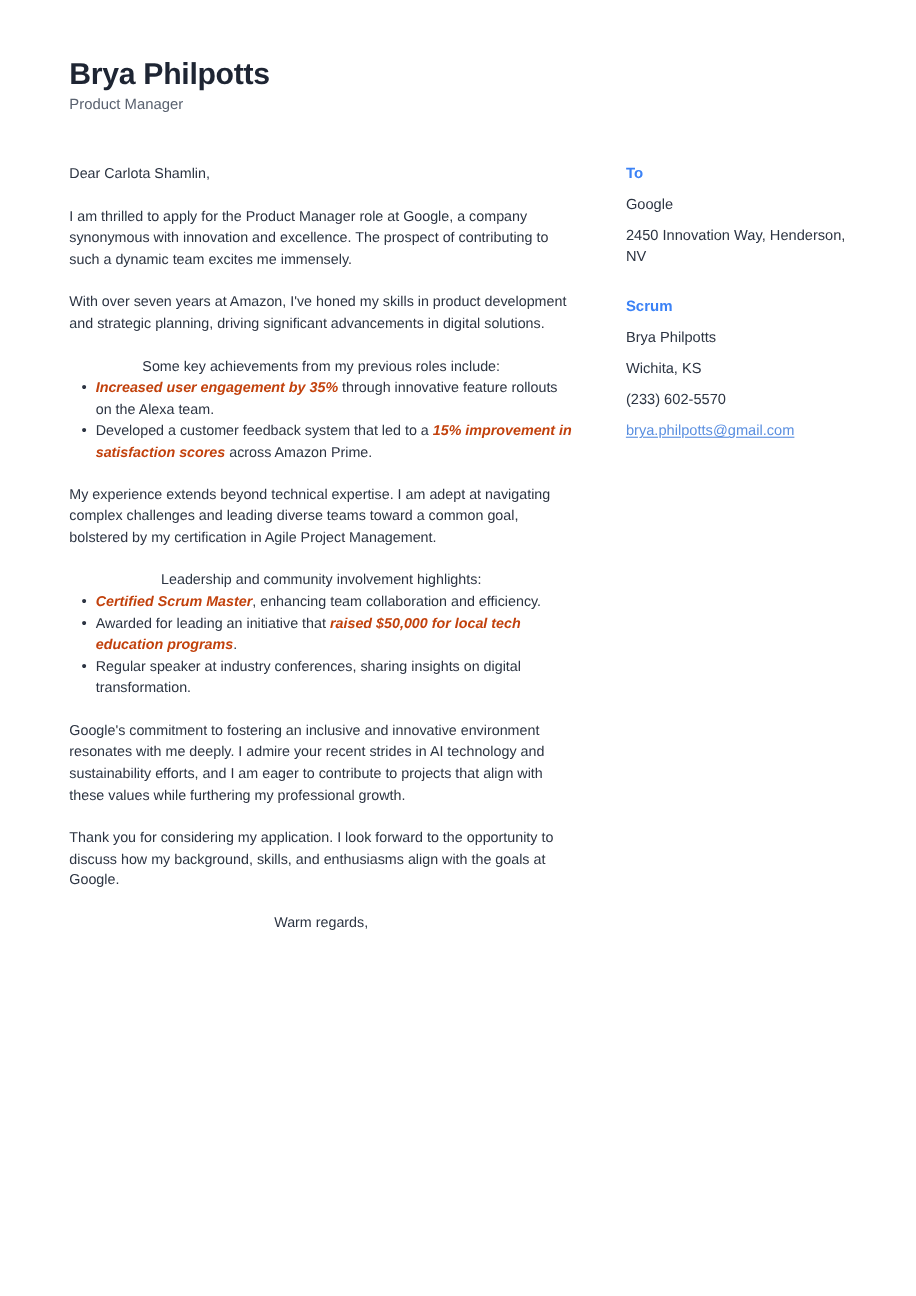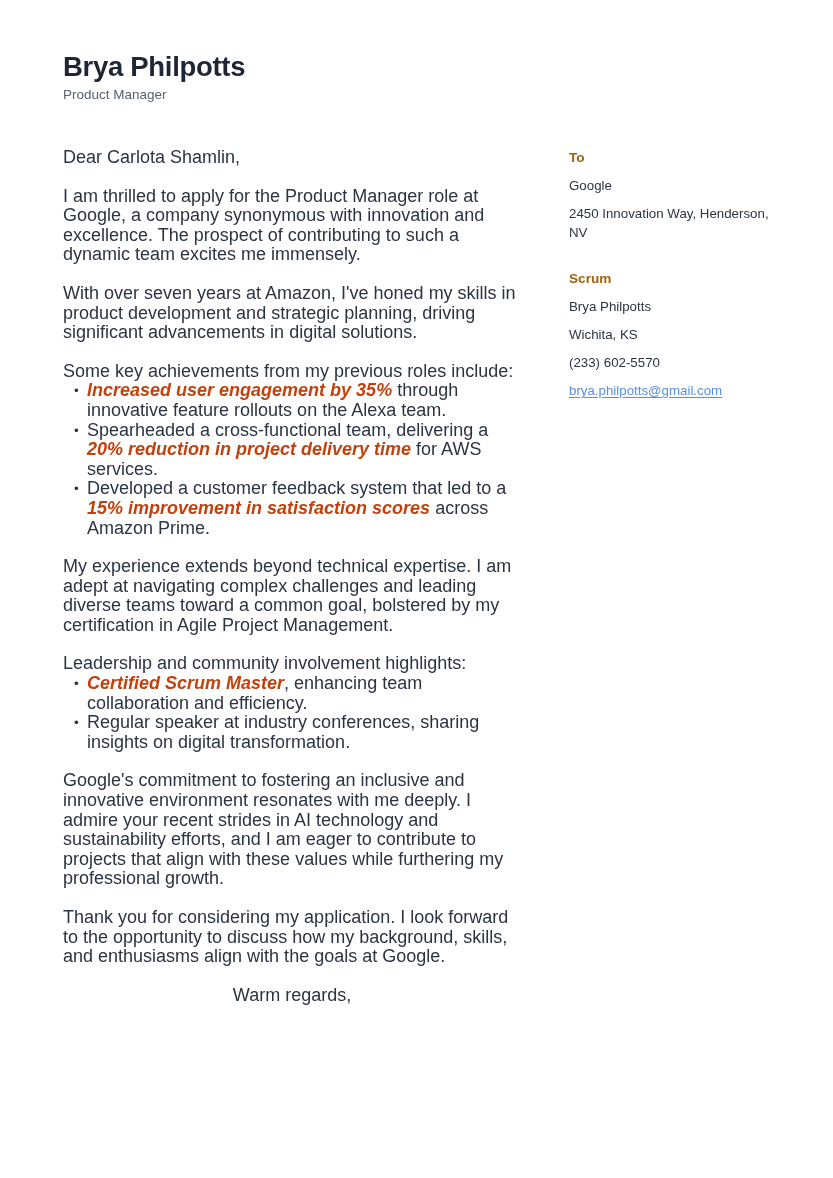--- a/index.html
+++ b/index.html
@@ -49,30 +49,30 @@
     color: #59616f;
     margin: 2px 0 18px 0;
   }
 
   
   .letter-body {
     position: absolute;
     left: 63px;
     top: 148px;
     width: 458px;
-    font-size: 18px;
+    font-size: 13px;
     line-height: 19.6px;
     color: #2c3442;
   }
   .letter-body .blk { margin: 0 0 19px 0; }
   .letter-body .blk:last-child { margin-bottom: 0; text-align: center; }
 
   .para { margin: 0; }
 
-  .list-intro { margin: 0; }
+  .list-intro { margin: 0; text-align: center; }
 
   ul.bullets {
     margin: 0;
     padding: 0 0 0 24px;
     list-style: none;
   }
   ul.bullets li {
     position: relative;
     margin: 0;
     padding: 0 0 0 0;
@@ -98,21 +98,21 @@
     left: 569px;
     top: 148px;
     width: 212px;
     font-size: 13.3px;
     line-height: 19px;
     color: #2c3442;
   }
   .side-heading {
     font-size: 13.6px;
     font-weight: bold;
-    color: #a16207;
+    color: #3b82f6;
     line-height: 19px;
     margin: 0 0 9px 0;
   }
   .side-line {
     margin: 0 0 9px 0;
     line-height: 19px;
   }
   .side-line:last-child { margin-bottom: 0; }
   .side-block { margin: 0 0 27px 0; }
   .side-block:last-child { margin-bottom: 0; }
@@ -149,37 +149,37 @@
       <p class="para">With over seven years at Amazon, I've honed my skills in product development and strategic planning, driving significant advancements in digital solutions.</p>
     </div>
 
     <div class="blk">
       <p class="list-intro">Some key achievements from my previous roles include:</p>
       <ul class="bullets">
         <li>
           <span class="b">Increased user engagement by 35%</span><span> through innovative feature rollouts on the Alexa team.</span>
         </li>
         <li>
-          <span>Spearheaded a cross-functional team, delivering a </span><span class="b">20% reduction in project delivery time</span><span> for AWS services.</span>
-        </li>
-        <li>
           <span>Developed a customer feedback system that led to a </span><span class="b">15% improvement in satisfaction scores</span><span> across Amazon Prime.</span>
         </li>
       </ul>
     </div>
 
     <div class="blk">
       <p class="para">My experience extends beyond technical expertise. I am adept at navigating complex challenges and leading diverse teams toward a common goal, bolstered by my certification in Agile Project Management.</p>
     </div>
 
     <div class="blk">
       <p class="list-intro">Leadership and community involvement highlights:</p>
       <ul class="bullets">
         <li>
           <span class="b">Certified Scrum Master</span><span>, enhancing team collaboration and efficiency.</span>
+        </li>
+        <li>
+          <span>Awarded for leading an initiative that </span><span class="b">raised $50,000 for local tech education programs</span><span>.</span>
         </li>
         <li>
           <span>Regular speaker at industry conferences, sharing insights on digital transformation.</span>
         </li>
       </ul>
     </div>
 
     <div class="blk">
       <p class="para">Google's commitment to fostering an inclusive and innovative environment resonates with me deeply. I admire your recent strides in AI technology and sustainability efforts, and I am eager to contribute to projects that align with these values while furthering my professional growth.</p>
     </div>

